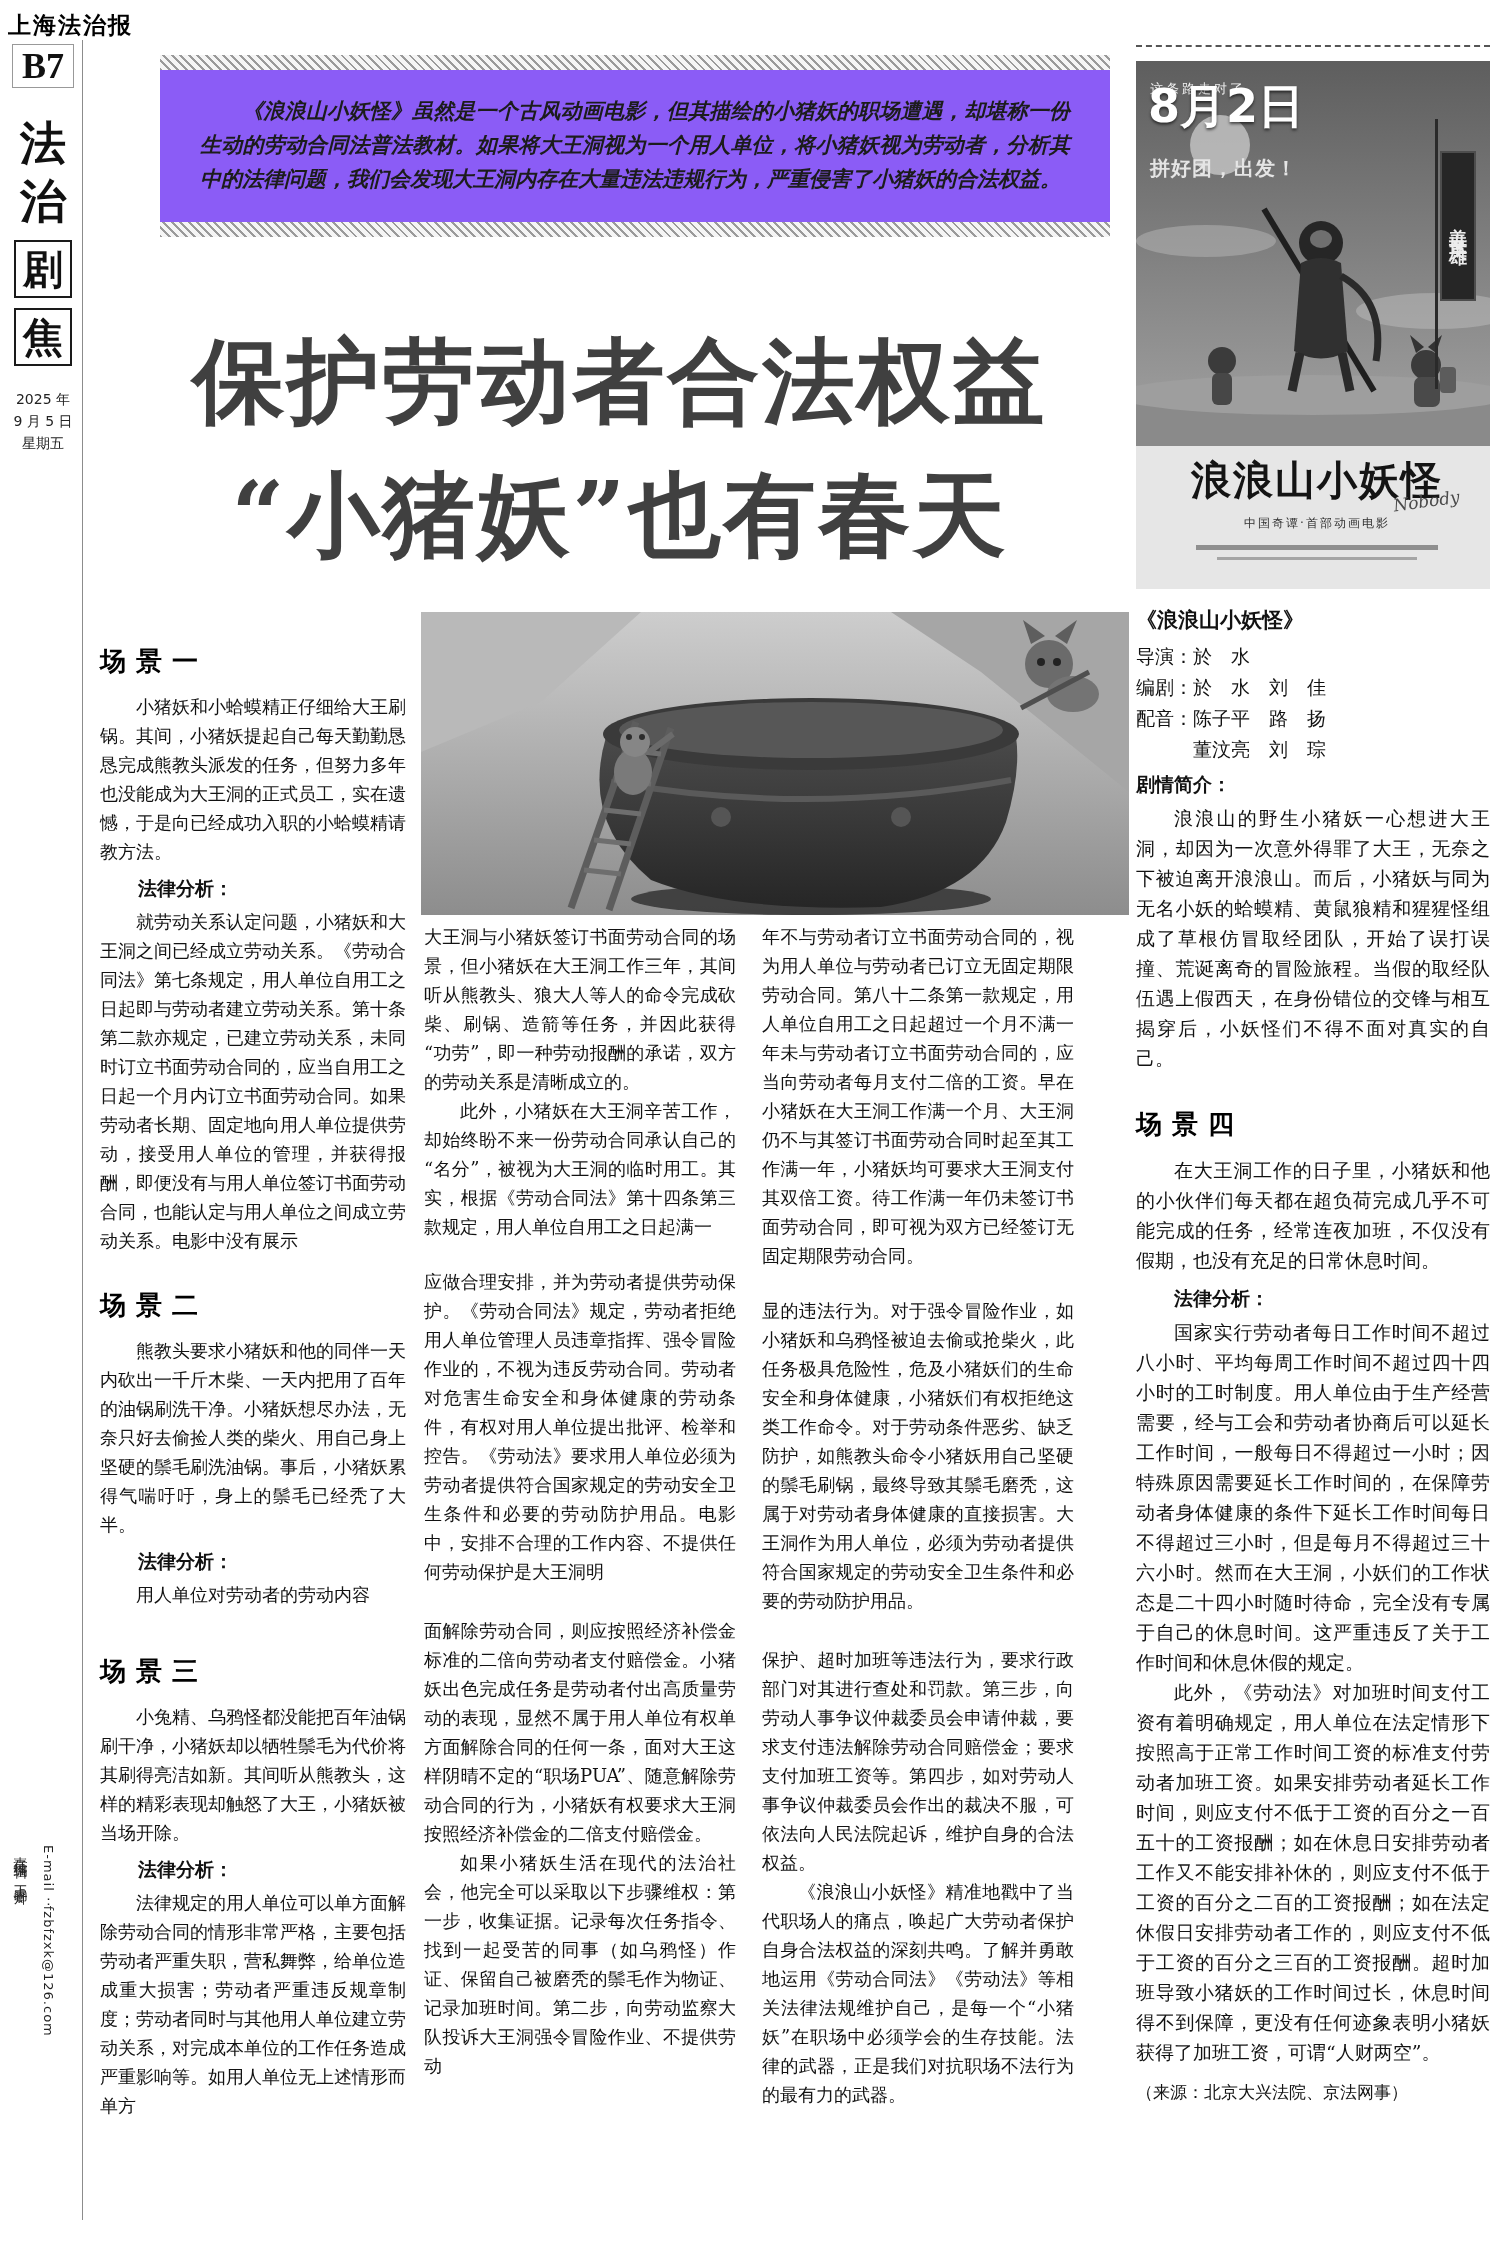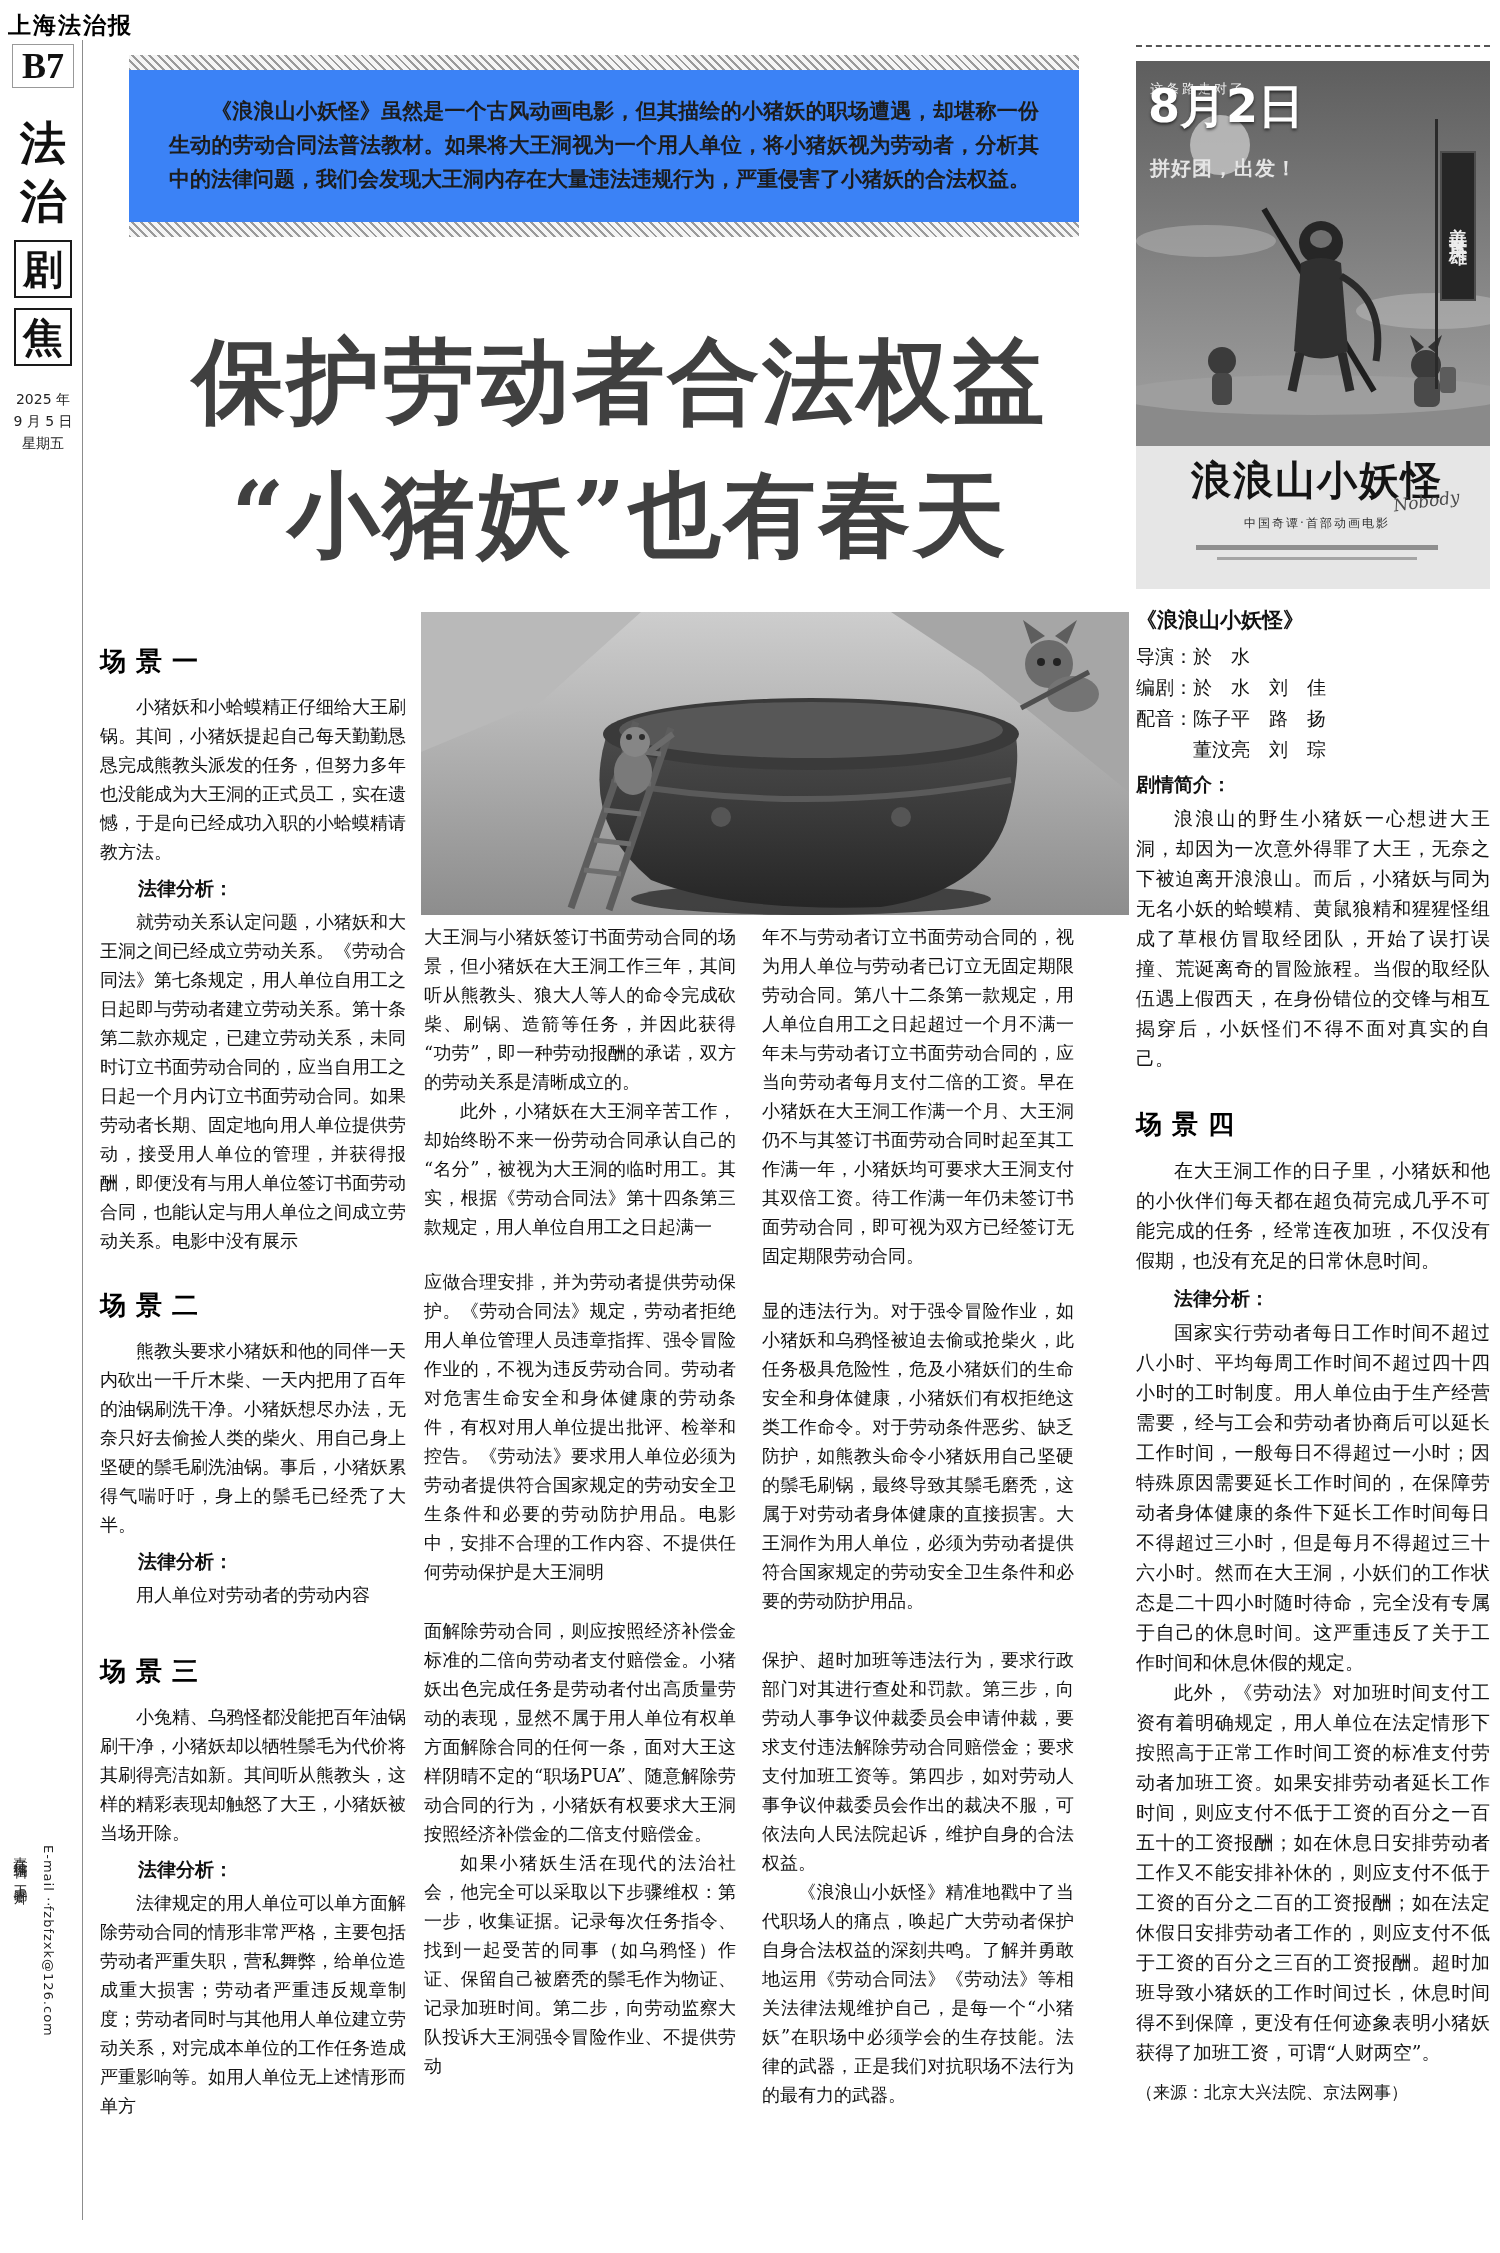--- a/index.html
+++ b/index.html
@@ -18,21 +18,21 @@
   .sec-box { width:58px; height:58px; margin:10px auto 0; border:2px solid #1a1a1a;
              font-size:40px; font-weight:900; line-height:54px; }
   .m-date { margin-top:22px; font-family:"DejaVu Sans", sans-serif; font-size:14px;
             line-height:22px; color:#222; }
   .editor-block { position:absolute; left:12px; top:1845px; height:390px; display:flex; gap:9px; }
   .editor-block span { writing-mode:vertical-lr; font-family:"DejaVu Sans", sans-serif;
                        font-size:14px; letter-spacing:3px; color:#222; }
   .editor-block span.email { font-size:13px; letter-spacing:1px; }
 
   
-  .intro-box { position:absolute; left:129px; top:55px; width:950px; background:#3b82f6; }
+  .intro-box { position:absolute; left:160px; top:55px; width:950px; background:#8b5cf6;font-style:italic; }
   .hatch { height:15px; background:repeating-linear-gradient(45deg,#9a9a9a 0 2px,#f5f5f5 2px 6px); }
   .intro-text { padding:24px 40px 26px; font-size:21px; line-height:34px; font-weight:700;
                 text-align:justify; text-indent:2em; color:#1c1c1c; }
 
   
   .headline { position:absolute; left:120px; top:322px; width:1000px; text-align:center; }
   .headline .hl { display:block; font-size:92px; line-height:118px; font-weight:900;
                   letter-spacing:3px; color:#404040; }
   .headline .hl + .hl { margin-top:16px; }
 

